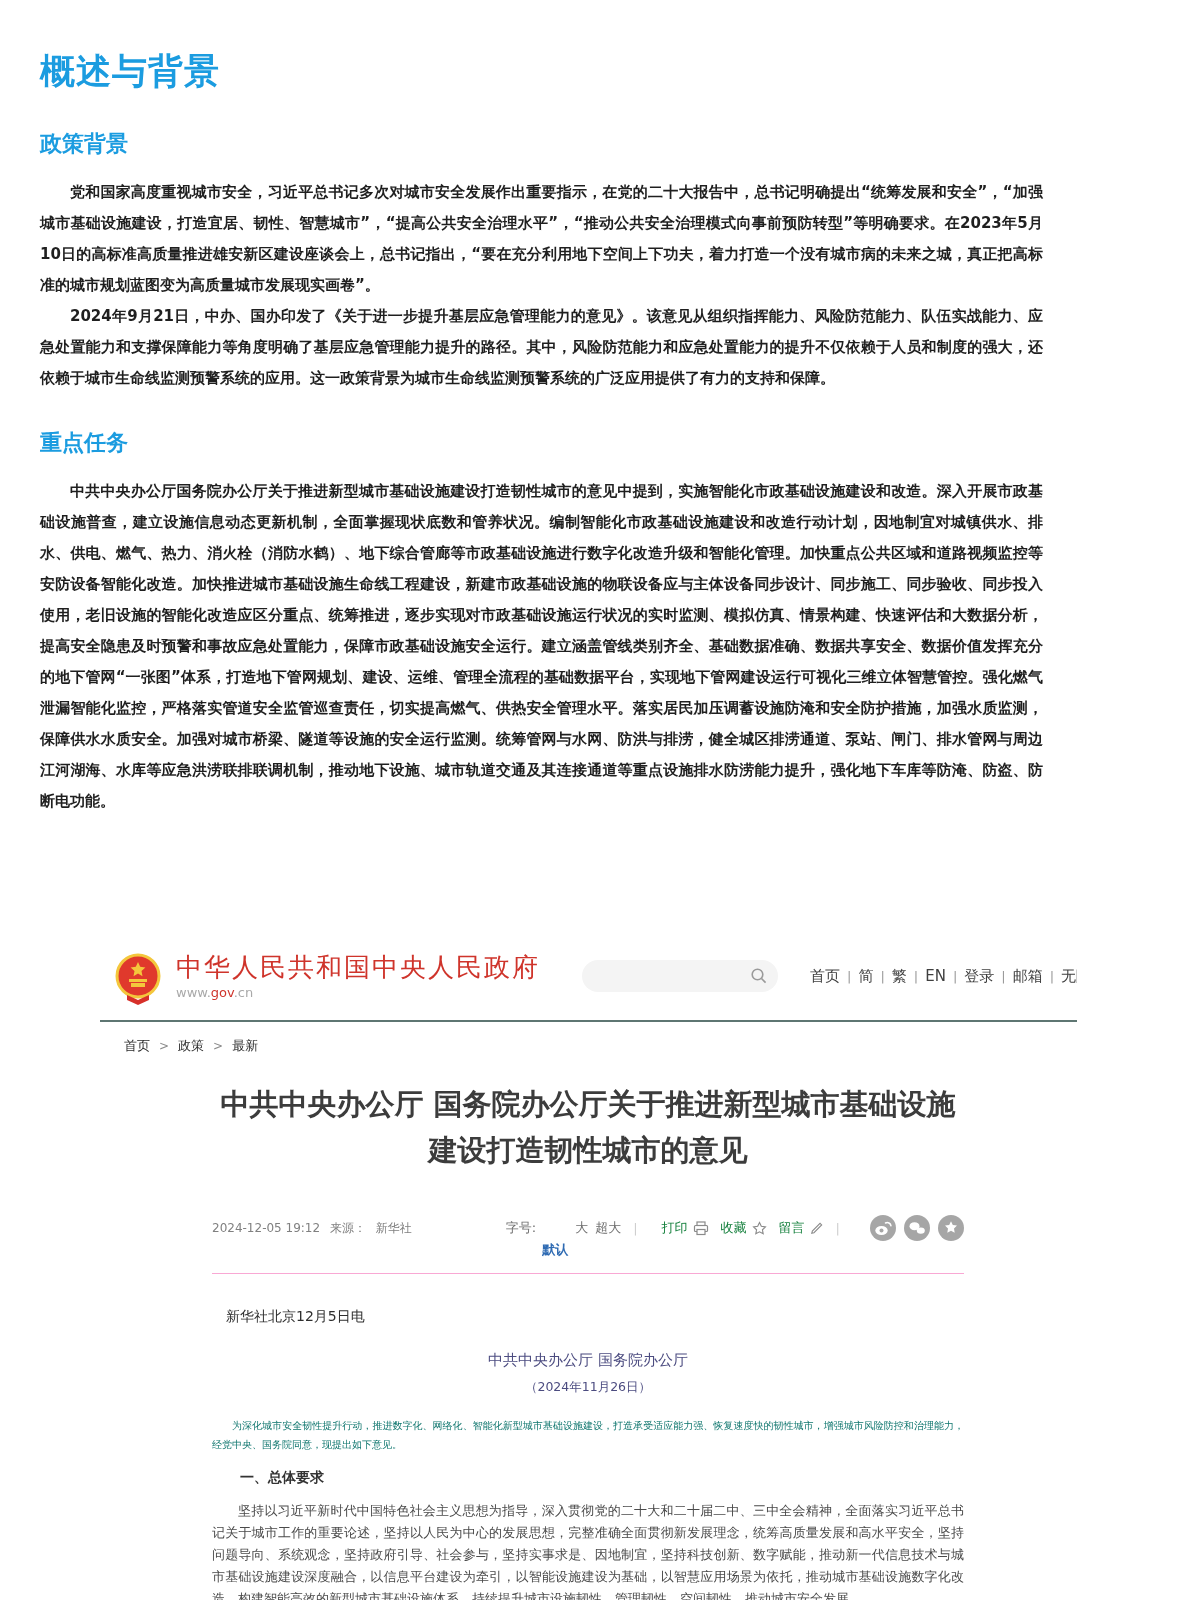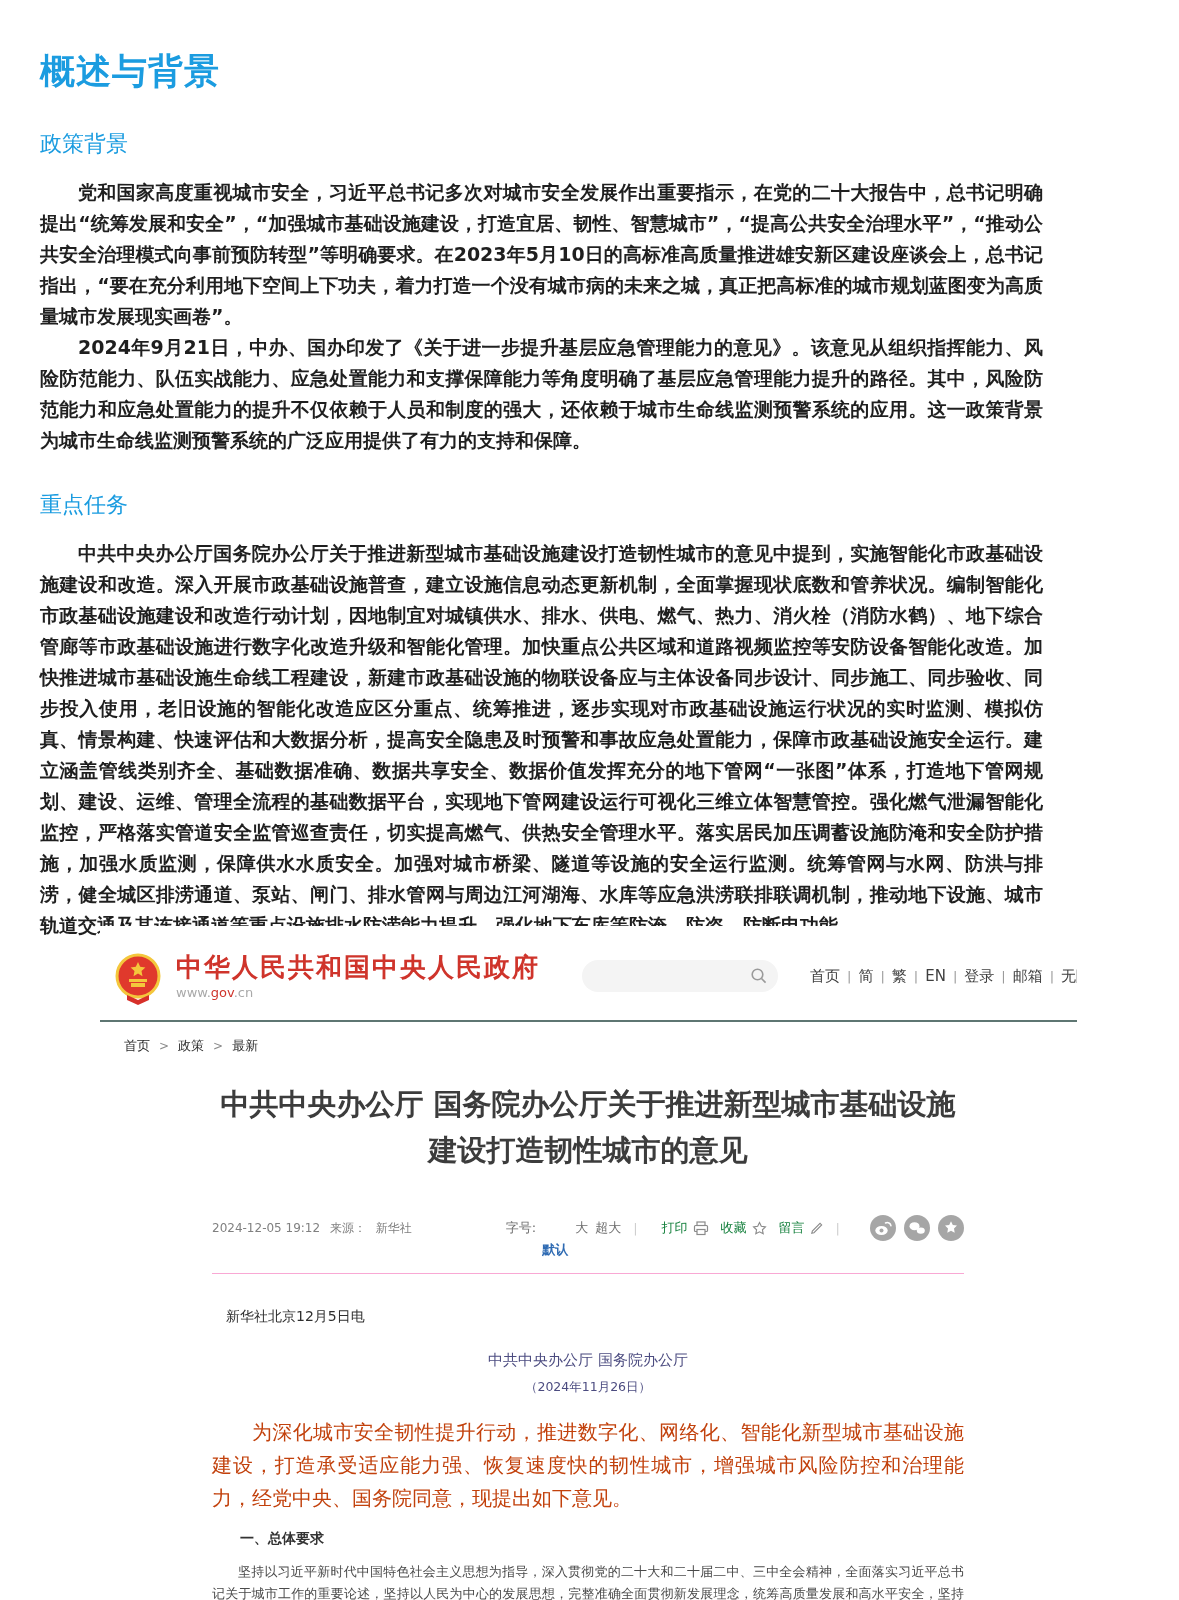--- a/index.html
+++ b/index.html
@@ -9,30 +9,30 @@
     --link-blue:#2f6bb3;
   }
   *{box-sizing:border-box;}
   html,body{margin:0;padding:0;background:#fff;}
   .page{
     position:relative;width:1077px;height:1600px;overflow:hidden;background:#fff;
     font-family:"DejaVu Sans","Liberation Sans",sans-serif;color:#222;
   }
   .content{padding:0 34px 0 40px;}
   .page-title{margin:0;padding-top:48px;font-size:35px;font-weight:bold;color:var(--blue);letter-spacing:1px;}
-  .sec-heading{margin:34px 0 0;font-size:22px;font-weight:normal;color:var(--blue);}
-  .doc-para{margin:18px 0 0;font-size:19px;line-height:31px;color:#1f1f1f;text-align:justify;text-indent:2em;font-weight:600;}
+  .sec-heading{margin:34px 0 0;font-size:22px;font-weight:bold;color:var(--blue);}
+  .doc-para{margin:18px 0 0;font-size:15px;line-height:31px;color:#1f1f1f;text-align:justify;text-indent:2em;font-weight:600;}
   .doc-para.cont{margin-top:0;}
 
   
   .gov-shot{position:absolute;left:100px;top:926px;width:1047px;background:#fff;}
   .gov-header{position:relative;height:94px;}
   .emblem{position:absolute;left:12px;top:26px;width:52px;height:54px;}
   .gov-title-wrap{position:absolute;left:76px;top:26px;}
-  .gov-title{font-size:26px;font-weight:bold;color:var(--gov-red);letter-spacing:2px;line-height:30px;}
+  .gov-title{font-size:26px;font-weight:normal;color:var(--gov-red);letter-spacing:2px;line-height:30px;}
   .gov-url{font-size:13px;color:#a9a9a9;margin-top:3px;}
   .gov-url .red{color:var(--gov-red);}
   .search-pill{position:absolute;left:482px;top:34px;width:196px;height:32px;border-radius:16px;background:#f4f4f4;}
   .search-pill .mag{position:absolute;right:10px;top:7px;}
   .gov-nav{position:absolute;left:710px;top:41px;font-size:15px;color:#3f3f3f;white-space:nowrap;}
   .gov-nav a{color:#3f3f3f;text-decoration:none;}
   .gov-nav .sep{color:#9a9a9a;margin:0 7px;font-size:13px;}
   .gov-divider{height:2px;background:var(--divider);}
   .breadcrumb{margin:15px 0 0 24px;font-size:13px;color:#2b2b2b;}
   .breadcrumb a{color:#2b2b2b;text-decoration:none;}
@@ -50,21 +50,21 @@
   .icon-btn{display:inline-flex;align-items:center;margin-left:12px;cursor:pointer;color:#15803d;}
   .icon-btn svg{margin-left:5px;}
   .social{display:flex;margin-left:10px;}
   .social .soc{width:26px;height:26px;margin-left:8px;cursor:pointer;}
 
   .art-body{margin-top:34px;}
   .dateline{margin:0;font-size:14px;color:#2e2e2e;text-indent:1em;}
   .doc-org{margin:25px 0 0;text-align:center;font-size:15px;font-weight:normal;color:#4c4c80;}
   .doc-title2{margin:11px 0 0;text-align:center;font-size:15px;font-weight:bold;color:#4c4c80;}
   .doc-date{margin:9px 0 0;text-align:center;font-size:12.5px;color:#4c4c80;}
-  .art-para{margin:20px 0 0;font-size:20px;line-height:33px;color:#c2410c;text-indent:2em;text-align:justify;}
+  .art-para{margin:20px 0 0;font-size:10px;line-height:19px;color:#0f766e;text-indent:2em;text-align:justify;}
   .art-h{margin:15px 0 0;font-size:14px;font-weight:bold;color:#333;text-indent:2em;font-family:Liberation Serif, serif;}
   .art-para.small{font-size:13px;line-height:22px;color:#4a4a4a;margin-top:13px;}
 </style>
 </head>
 <body>
 
 <div class="page">
   <div class="content">
     <h1 class="page-title">概述与背景</h1>
 

